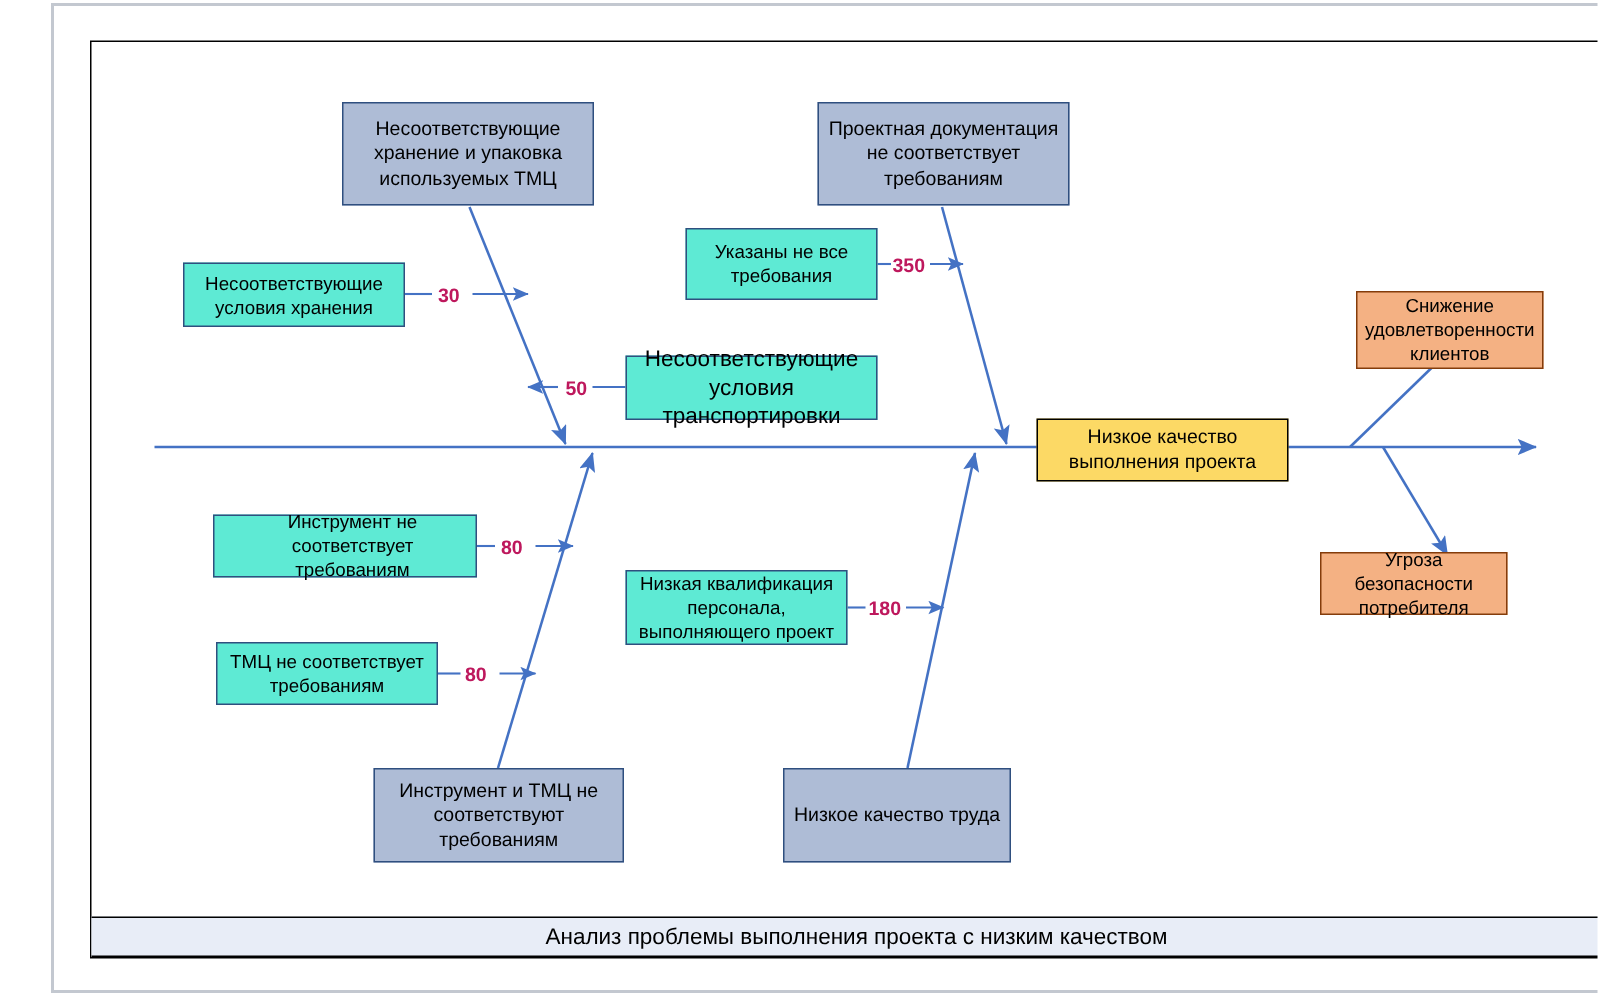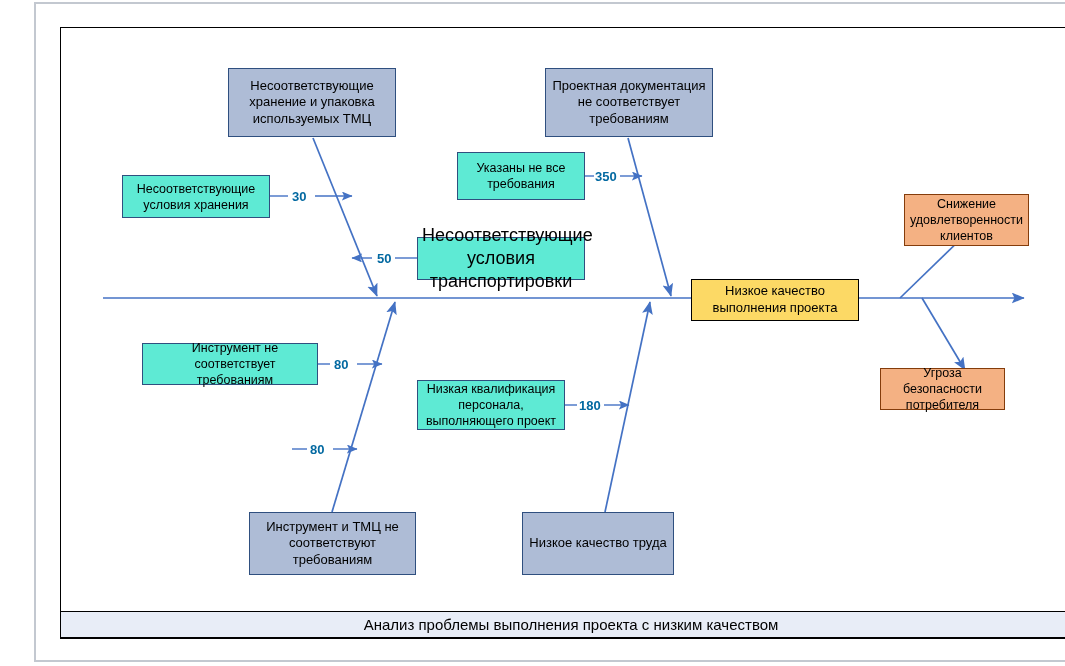--- a/index.html
+++ b/index.html
@@ -73,21 +73,21 @@
     border: 1.5px solid #000000;
   }
   .node-effect {
     background: #f4b183;
     border: 1.3px solid #843c0b;
   }
   .qty {
     position: absolute;
     font-weight: bold;
     font-size: 13px;
-    color: #0369a1;
+    color: #be185d;
     background: #ffffff;
     padding: 0 1px;
     line-height: 1;
   }
   .caption-bar {
     position: absolute;
     left: 29px;
     top: 611px;
     width: 1020px;
     height: 27px;
@@ -162,32 +162,35 @@
   </div>
 
   <div class="node node-dark" style="left:490px; top:512px; width:152px; height:63px; font-size:13px;">
     <span>Низкое качество труда</span>
   </div>
 
   <div class="node node-light" style="left:90px; top:175px; width:148px; height:43px; font-size:12.5px;">
     <span>Несоответствующие условия хранения</span>
   </div>
 
-  <div class="node node-light" style="left:385px; top:237px; width:168px; height:43px; font-size:18px;">
+  <div class="node node-light" style="left:385px; top:237px; width:168px; height:43px; font-size:15px;">
     <span>Несоответствующие условия транспортировки</span>
   </div>
 
   <div class="node node-light" style="left:425px; top:152px; width:128px; height:48px; font-size:12.5px;">
     <span>Указаны не все требования</span>
   </div>
 
   <div class="node node-light" style="left:110px; top:343px; width:176px; height:42px; font-size:12.5px;padding-left:14px;">
     <span>Инструмент не соответствует требованиям</span>
   </div>
 
+  <div class="node node-light" style="left:112px; top:428px; width:148px; height:42px; font-size:12.5px;">
+    <span>ТМЦ не соответствует требованиям</span>
+  </div>
 
   <div class="node node-light" style="left:385px; top:380px; width:148px; height:50px; font-size:12.5px;">
     <span>Низкая квалификация персонала, выполняющего проект</span>
   </div>
 
   <div class="node node-main" style="left:659px; top:279px; width:168px; height:42px; font-size:13px;">
     <span>Низкое качество выполнения проекта</span>
   </div>
 
   <div class="node node-effect" style="left:872px; top:194px; width:125px; height:52px; font-size:12.5px;">

